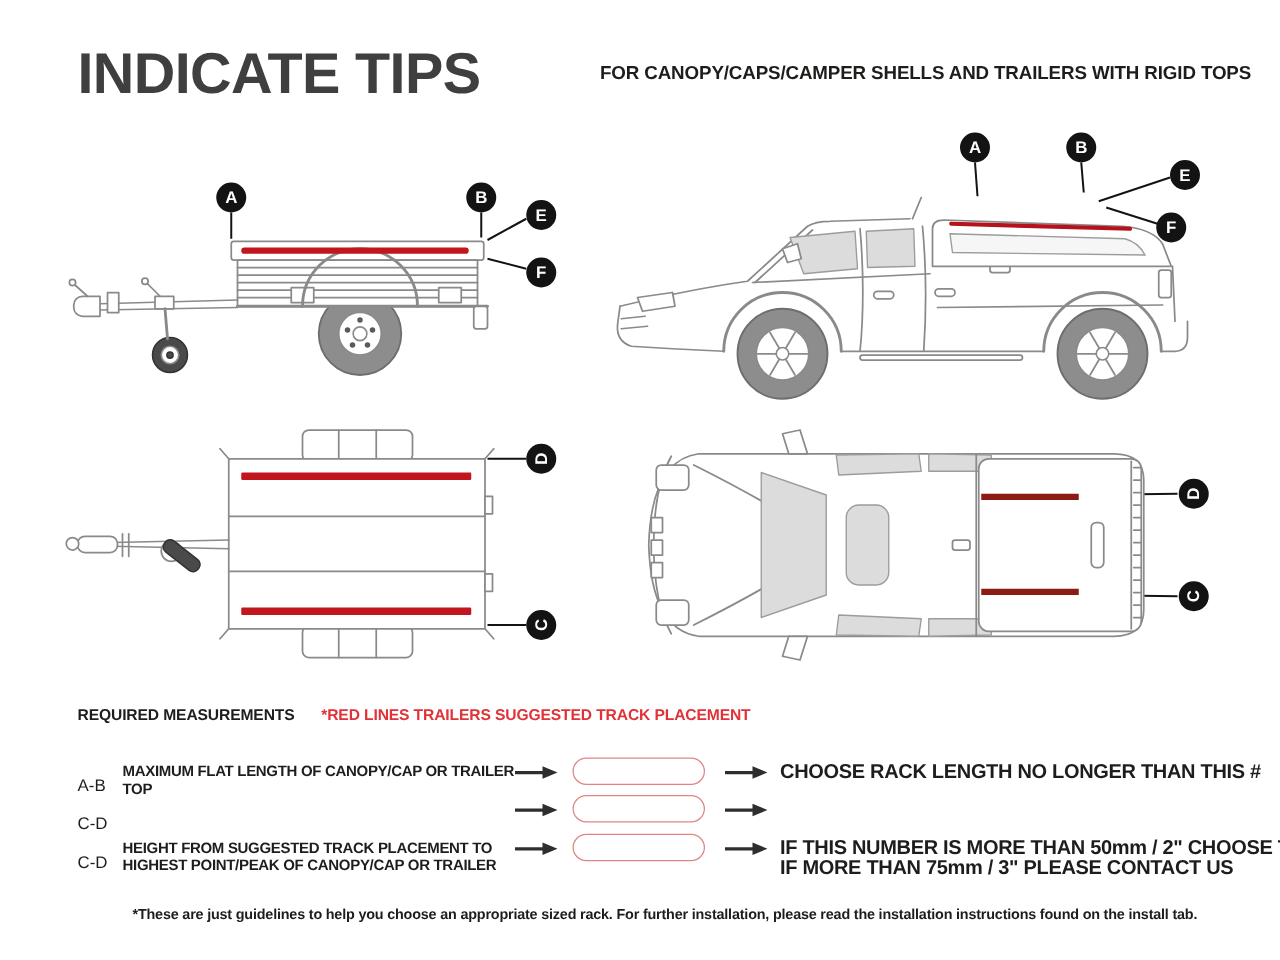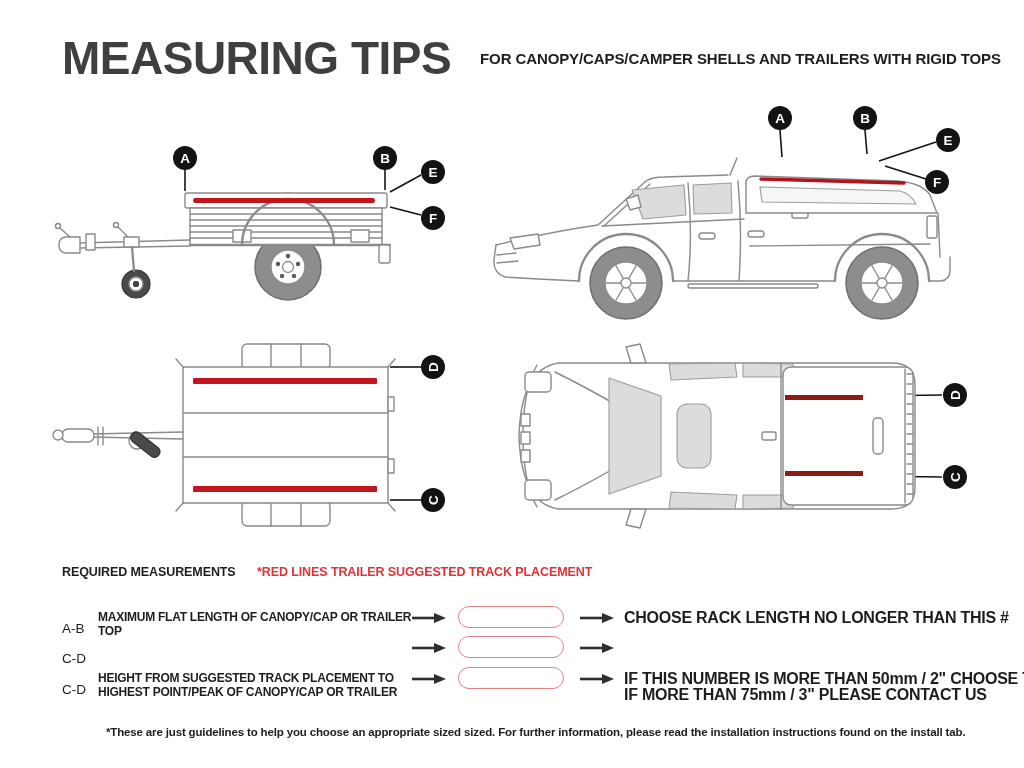--- a/index.html
+++ b/index.html
@@ -39,21 +39,21 @@
   .dred{fill:#8c1b13}
   .redln{stroke:#b5121b;stroke-width:3.4;fill:none;stroke-linecap:round}
   .ld{stroke:#131313;stroke-width:1.6;fill:none}
   .bdg{fill:#131313}
   .bdgt{fill:#ffffff;font-family:"Liberation Sans",sans-serif;font-size:13.5px;
     font-weight:bold;text-anchor:middle;dominant-baseline:central}
 </style>
 </head>
 <body>
 
-<h1 class="title">MEASURING TIPS</h1>
+<h1 class="title">INDICATE TIPS</h1>
 <div class="subtitle">FOR CANOPY/CAPS/CAMPER SHELLS AND TRAILERS WITH RIGID TOPS</div>
 
 <svg class="abs" style="left:40px;top:125px" width="420" height="210" viewBox="0 0 420 210">
   <g>
     <line class="ld" x1="145" y1="45" x2="145" y2="66"></line>
     <line class="ld" x1="345" y1="45" x2="345" y2="65"></line>
     <line class="ld" x1="381" y1="50" x2="350" y2="67"></line>
     <line class="ld" x1="381" y1="90" x2="350" y2="82"></line>
   </g>
   <g>
@@ -258,21 +258,21 @@
     <text class="bdgt" x="470" y="55" transform="rotate(-90 470 55)">D</text>
   </g>
   <g>
     <circle class="bdg" cx="470" cy="137" r="12"></circle>
     <text class="bdgt" x="470" y="137" transform="rotate(-90 470 137)">C</text>
   </g>
 </svg>
 
 <div class="legend">
   <span>REQUIRED MEASUREMENTS</span>
-  <span class="note">*RED LINES TRAILER SUGGESTED TRACK PLACEMENT</span>
+  <span class="note">*RED LINES TRAILERS SUGGESTED TRACK PLACEMENT</span>
 </div>
 
 <div class="mrow" style="top:604px">
   <div class="code">A-B</div>
   <div class="desc">MAXIMUM  FLAT LENGTH OF CANOPY/CAP OR TRAILER TOP</div>
   <svg class="arrow a1" width="34" height="12" viewBox="0 0 34 12">
     <line x1="0" y1="6" x2="23" y2="6"></line>
       <polygon points="22,1 34,6 22,11"></polygon>
     </svg>
   <div class="field"></div>
@@ -310,13 +310,13 @@
   <svg class="arrow a2" width="34" height="12" viewBox="0 0 34 12">
     <line x1="0" y1="6" x2="23" y2="6"></line>
       <polygon points="22,1 34,6 22,11"></polygon>
     </svg>
   <div class="result">
     <div>IF THIS NUMBER IS MORE THAN 50mm / 2" CHOOSE THE “TALL” OPTION</div>
     <div>IF MORE THAN 75mm / 3" PLEASE CONTACT US</div>
   </div>
 </div>
 
-<div class="footnote">*These are just guidelines to help you choose an appropriate sized sized. For further information, please read the installation instructions found on the install tab.</div>
+<div class="footnote">*These are just guidelines to help you choose an appropriate sized rack. For further installation, please read the installation instructions found on the install tab.</div>
 
 </body></html>

